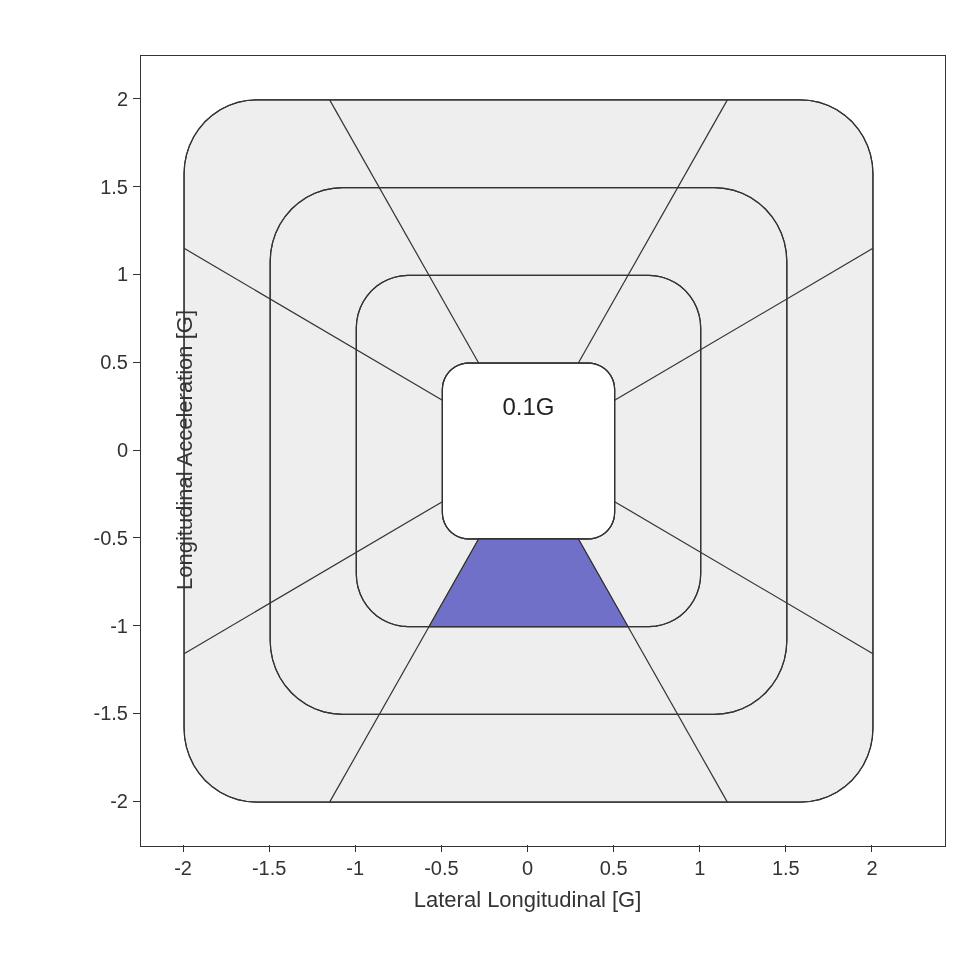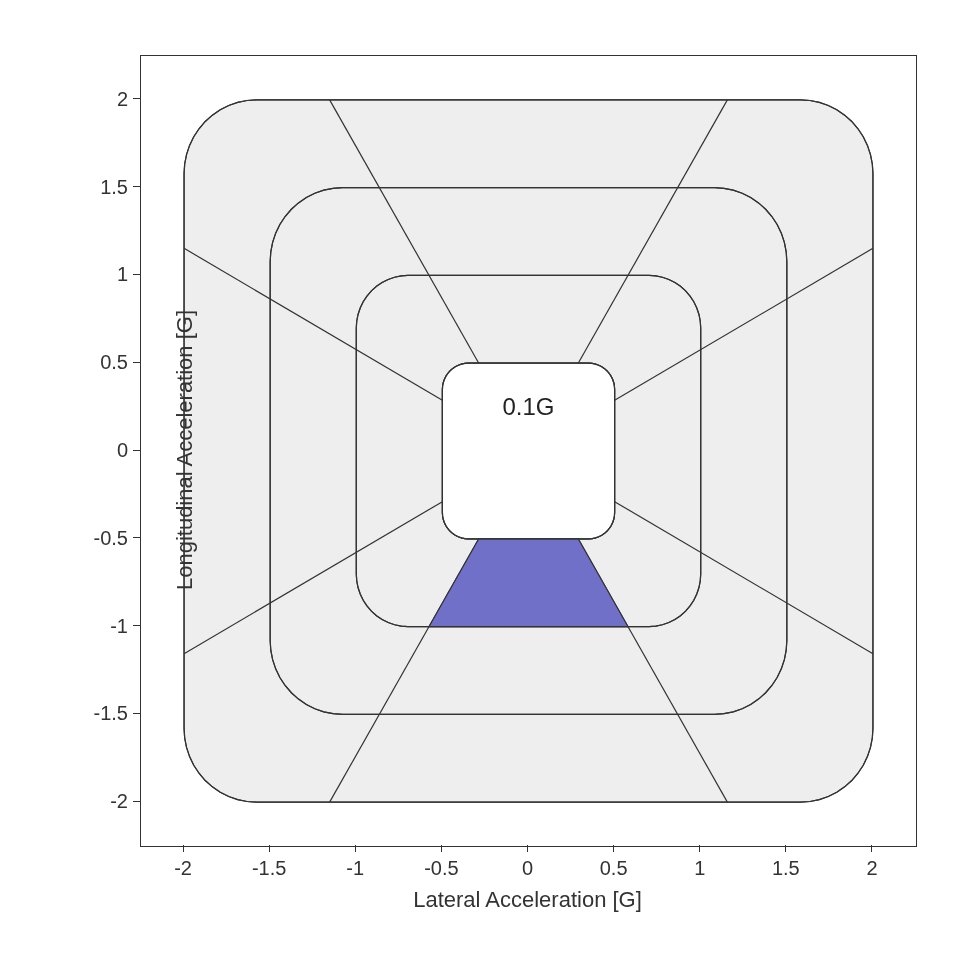--- a/index.html
+++ b/index.html
@@ -8,20 +8,21 @@
     width: 960px;
     height: 960px;
     background: #ffffff;
     font-family: Arial, Helvetica, sans-serif;
     position: relative;
   }
   .plot-box {
     position: absolute;
     border: 1px solid #333;
     background: #fff;
+    padding-left: 29px;
   }
   .axis-label {
     position: absolute;
     font-size: 22px;
     color: #333;
   }
   .xlabel {
     left: 50%;
     transform: translateX(-50%);
   }
@@ -74,21 +75,21 @@
       <line x1="337.78372681978226" y1="482.77777777777777" x2="188.63490727912898" y2="746.1111111111111" stroke="#333333" stroke-width="1.2"></line>
       <path d="M437.22 482.78 L431.38 482.78 L425.84 482.78 L420.55 482.78 L415.48 482.78 L410.57 482.78 L405.80 482.78 L401.14 482.78 L396.55 482.78 L392.01 482.78 L387.50 482.78 L382.99 482.78 L378.45 482.78 L373.86 482.78 L369.20 482.78 L364.43 482.78 L359.52 482.78 L354.45 482.78 L349.16 482.78 L343.62 482.78 L337.78 482.78 L288.07 570.56 L299.75 570.56 L310.82 570.56 L321.39 570.56 L331.54 570.56 L341.35 570.56 L350.89 570.56 L360.22 570.56 L369.40 570.56 L378.47 570.56 L387.50 570.56 L396.53 570.56 L405.60 570.56 L414.78 570.56 L424.11 570.56 L433.65 570.56 L443.46 570.56 L453.61 570.56 L464.18 570.56 L475.25 570.56 L486.93 570.56 Z" fill="#7070c8" stroke="#333333" stroke-width="1.2"></path>
       <path d="M115.39 43.89 L659.61 43.89 L669.05 44.52 L678.33 46.40 L687.29 49.50 L695.78 53.77 L703.64 59.13 L710.76 65.48 L717.00 72.74 L722.25 80.76 L726.44 89.41 L729.48 98.54 L731.33 108.00 L731.94 117.62 L731.94 672.38 L731.33 682.00 L729.48 691.46 L726.44 700.59 L722.25 709.24 L717.00 717.26 L710.76 724.52 L703.64 730.87 L695.78 736.23 L687.29 740.50 L678.33 743.60 L669.05 745.48 L659.61 746.11 L115.39 746.11 L105.95 745.48 L96.67 743.60 L87.71 740.50 L79.22 736.23 L71.36 730.87 L64.24 724.52 L58.00 717.26 L52.75 709.24 L48.56 700.59 L45.52 691.46 L43.67 682.00 L43.06 672.38 L43.06 117.62 L43.67 108.00 L45.52 98.54 L48.56 89.41 L52.75 80.76 L58.00 72.74 L64.24 65.48 L71.36 59.13 L79.22 53.77 L87.71 49.50 L96.67 46.40 L105.95 44.52 L115.39 43.89 Z" fill="none" stroke="#333333" stroke-width="1.2"></path>
       <path d="M201.50 131.67 L573.50 131.67 L582.94 132.30 L592.22 134.18 L601.18 137.28 L609.67 141.55 L617.53 146.90 L624.65 153.26 L630.89 160.51 L636.14 168.53 L640.33 177.18 L643.37 186.32 L645.21 195.78 L645.83 205.40 L645.83 584.60 L645.21 594.22 L643.37 603.68 L640.33 612.82 L636.14 621.47 L630.89 629.49 L624.65 636.74 L617.53 643.10 L609.67 648.45 L601.18 652.72 L592.22 655.82 L582.94 657.70 L573.50 658.33 L201.50 658.33 L192.06 657.70 L182.78 655.82 L173.82 652.72 L165.33 648.45 L157.47 643.10 L150.35 636.74 L144.11 629.49 L138.86 621.47 L134.67 612.82 L131.63 603.68 L129.79 594.22 L129.17 584.60 L129.17 205.40 L129.79 195.78 L131.63 186.32 L134.67 177.18 L138.86 168.53 L144.11 160.51 L150.35 153.26 L157.47 146.90 L165.33 141.55 L173.82 137.28 L182.78 134.18 L192.06 132.30 L201.50 131.67 Z" fill="none" stroke="#333333" stroke-width="1.2"></path>
       <path d="M266.94 219.44 L508.06 219.44 L514.80 219.90 L521.43 221.24 L527.83 223.45 L533.89 226.50 L539.51 230.33 L544.59 234.87 L549.05 240.05 L552.80 245.78 L555.79 251.96 L557.96 258.48 L559.28 265.24 L559.72 272.11 L559.72 517.89 L559.28 524.76 L557.96 531.52 L555.79 538.04 L552.80 544.22 L549.05 549.95 L544.59 555.13 L539.51 559.67 L533.89 563.50 L527.83 566.55 L521.43 568.76 L514.80 570.10 L508.06 570.56 L266.94 570.56 L260.20 570.10 L253.57 568.76 L247.17 566.55 L241.11 563.50 L235.49 559.67 L230.41 555.13 L225.95 549.95 L222.20 544.22 L219.21 538.04 L217.04 531.52 L215.72 524.76 L215.28 517.89 L215.28 272.11 L215.72 265.24 L217.04 258.48 L219.21 251.96 L222.20 245.78 L225.95 240.05 L230.41 234.87 L235.49 230.33 L241.11 226.50 L247.17 223.45 L253.57 221.24 L260.20 219.90 L266.94 219.44 Z" fill="none" stroke="#333333" stroke-width="1.2"></path>
       <path d="M327.22 307.22 L447.78 307.22 L451.15 307.45 L454.46 308.12 L457.66 309.23 L460.69 310.75 L463.50 312.66 L466.04 314.94 L468.27 317.52 L470.15 320.39 L471.64 323.48 L472.73 326.74 L473.39 330.12 L473.61 333.56 L473.61 456.44 L473.39 459.88 L472.73 463.26 L471.64 466.52 L470.15 469.61 L468.27 472.48 L466.04 475.06 L463.50 477.34 L460.69 479.25 L457.66 480.77 L454.46 481.88 L451.15 482.55 L447.78 482.78 L327.22 482.78 L323.85 482.55 L320.54 481.88 L317.34 480.77 L314.31 479.25 L311.50 477.34 L308.96 475.06 L306.73 472.48 L304.85 469.61 L303.36 466.52 L302.27 463.26 L301.61 459.88 L301.39 456.44 L301.39 333.56 L301.61 330.12 L302.27 326.74 L303.36 323.48 L304.85 320.39 L306.73 317.52 L308.96 314.94 L311.50 312.66 L314.31 310.75 L317.34 309.23 L320.54 308.12 L323.85 307.45 L327.22 307.22 Z" fill="none" stroke="#333333" stroke-width="1.2"></path>
     </svg>
   <div id="center-label" class="center-label" style="left: 387.5px; top: 351.111px;">0.1G</div>
 </div>
 
-<div id="xlabel" class="axis-label xlabel" style="left: 527.5px; top: 887px;">Lateral Acceleration [G]</div>
+<div id="xlabel" class="axis-label xlabel" style="left: 527.5px; top: 887px;">Lateral Longitudinal [G]</div>
 <div id="ylabel" class="axis-label ylabel" style="left: 45px; top: 450px;">Longitudinal Acceleration [G]</div>
 
 <div class="tick-mark" style="left: 182.556px; top: 845px; width: 1px; height: 7px;"></div>
 <div class="tick-label xtick" style="left: 183.056px; top: 857px;">-2</div>
 <div class="tick-mark" style="left: 268.667px; top: 845px; width: 1px; height: 7px;"></div>
 <div class="tick-label xtick" style="left: 269.167px; top: 857px;">-1.5</div>
 <div class="tick-mark" style="left: 354.778px; top: 845px; width: 1px; height: 7px;"></div>
 <div class="tick-label xtick" style="left: 355.278px; top: 857px;">-1</div>
 <div class="tick-mark" style="left: 440.889px; top: 845px; width: 1px; height: 7px;"></div>
 <div class="tick-label xtick" style="left: 441.389px; top: 857px;">-0.5</div>

